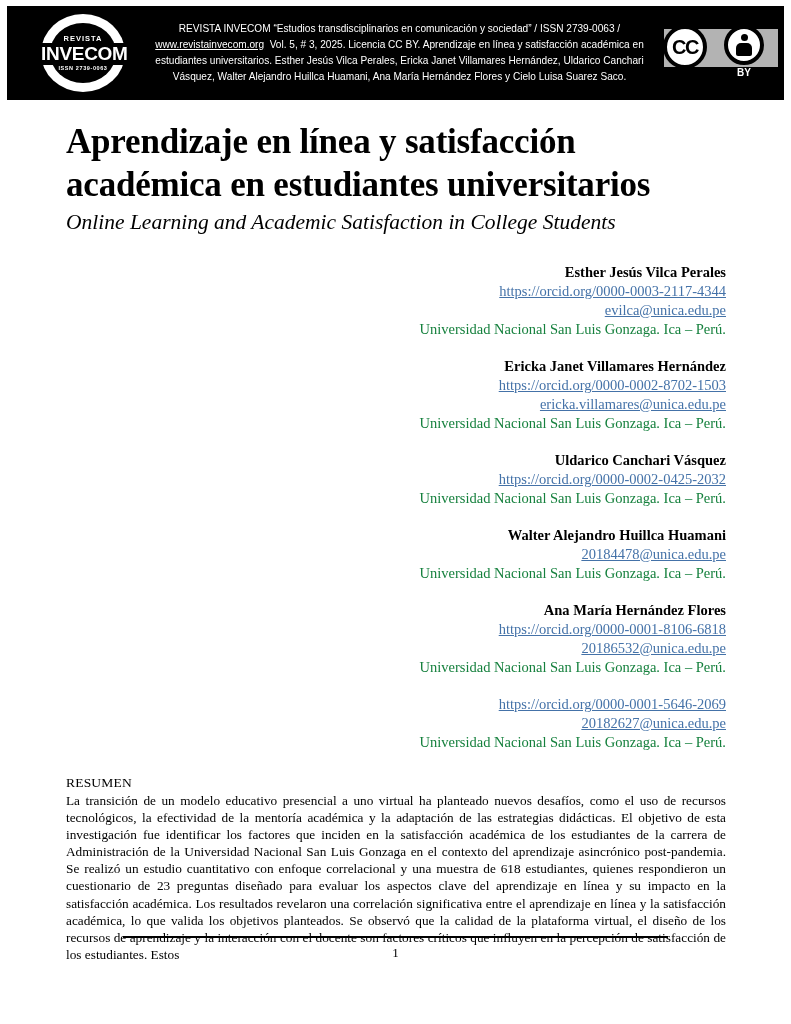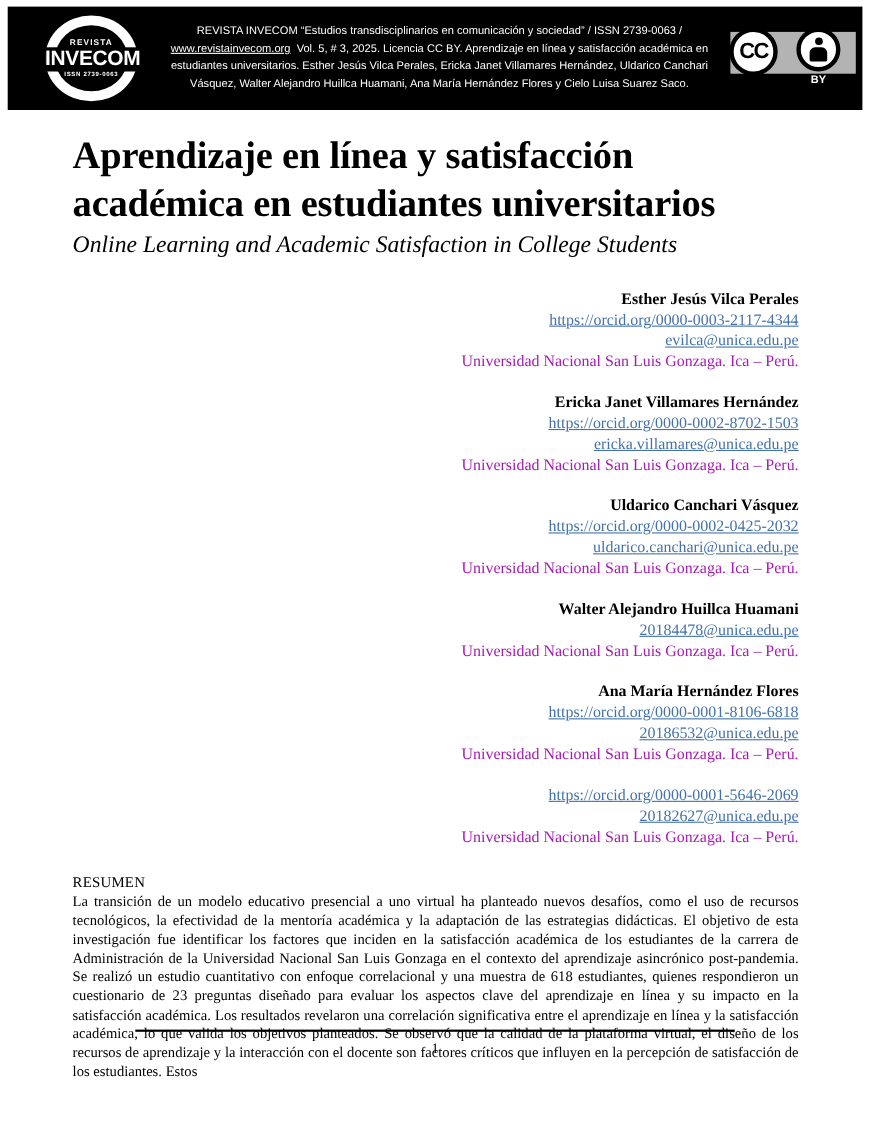--- a/index.html
+++ b/index.html
@@ -229,21 +229,21 @@
     font-size: 14.5px;
     line-height: 19px;
     display: block;
     color: #4472a8;
     text-decoration: underline;
   }
   .author-affil {
     font-size: 14.5px;
     line-height: 19px;
     display: block;
-    color: #a21caf;
+    color: #15803d;
   }
 
   
   .abstract { margin-top: 22px; }
   .abstract-heading {
     font-size: 13.5px;
     font-weight: normal;
     line-height: 17px;
     margin: 0 0 1px 0;
     letter-spacing: 0.2px;
@@ -330,21 +330,20 @@
     <div class="author-block">
       <span class="author-name">Ericka Janet Villamares Hernández</span>
       <span class="author-link">https://orcid.org/0000-0002-8702-1503</span>
       <span class="author-link">ericka.villamares@unica.edu.pe</span>
       <span class="author-affil">Universidad Nacional San Luis Gonzaga. Ica – Perú.</span>
     </div>
 
     <div class="author-block">
       <span class="author-name">Uldarico Canchari Vásquez</span>
       <span class="author-link">https://orcid.org/0000-0002-0425-2032</span>
-      <span class="author-link">uldarico.canchari@unica.edu.pe</span>
       <span class="author-affil">Universidad Nacional San Luis Gonzaga. Ica – Perú.</span>
     </div>
 
     <div class="author-block">
       <span class="author-name">Walter Alejandro Huillca Huamani</span>
       <span class="author-link">20184478@unica.edu.pe</span>
       <span class="author-affil">Universidad Nacional San Luis Gonzaga. Ica – Perú.</span>
     </div>
 
     <div class="author-block">

